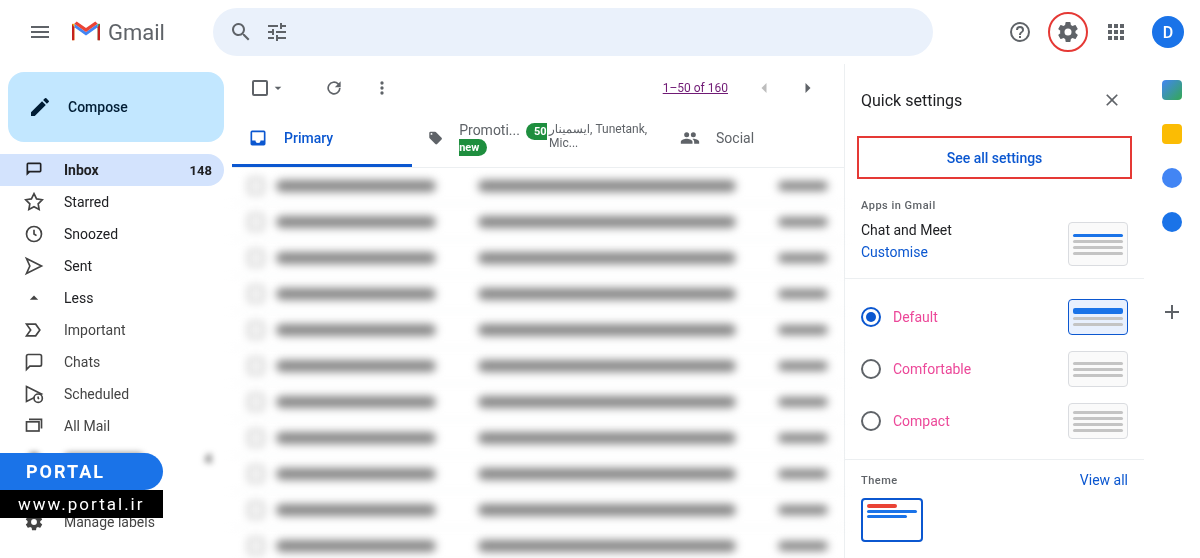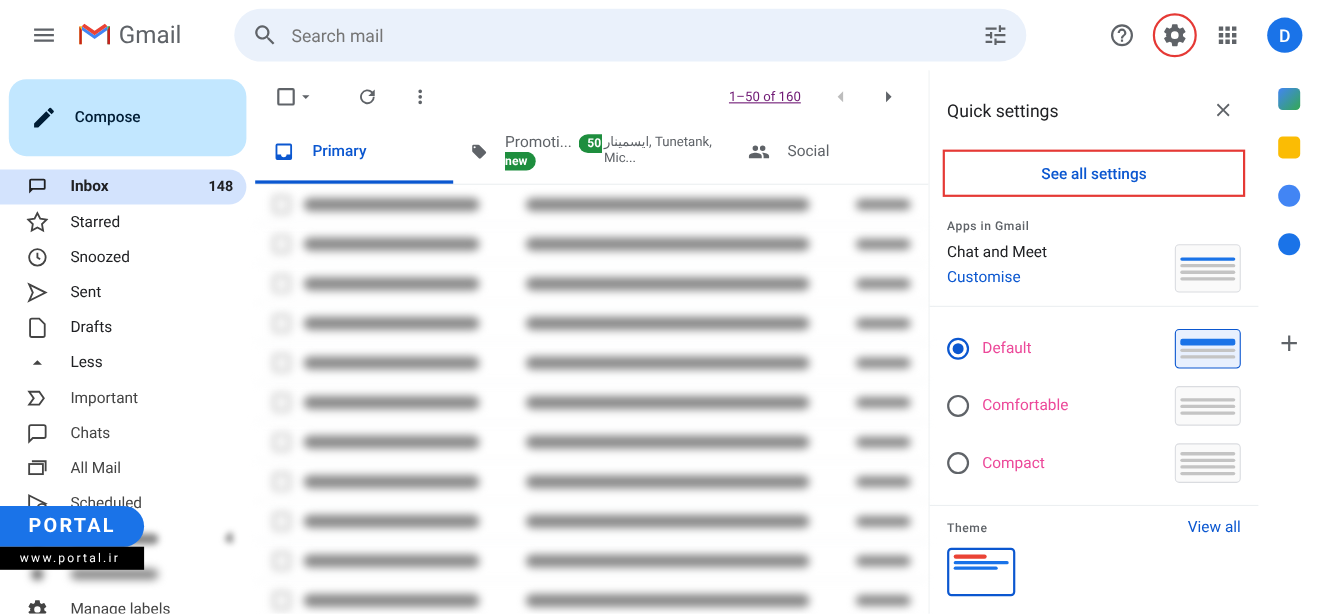--- a/index.html
+++ b/index.html
@@ -79,21 +79,21 @@
 .theme-thumb .t { height:4px; background:#ea4335; width:30px; border-radius:2px; }
 .theme-thumb .l { height:3px; background:#1a73e8; width:50px; border-radius:2px; }
 
 
 .right-rail { width: 56px; display: flex; flex-direction: column; align-items: center; padding: 16px 0; gap: 24px; }
 .rail-icon { width: 20px; height: 20px; cursor: pointer; border-radius:4px; }
 
 
 .portal { position: absolute; left: 0; bottom: 40px; }
 .portal-pill { background: #1a73e8; color: #fff; font-weight: 700; padding: 8px 26px; border-radius: 0 20px 20px 0; font-size: 18px; letter-spacing: 2px; }
-.portal-url { background: #000; color: #fff; font-size: 11px; padding: 4px 18px; letter-spacing: 2px; }
+.portal-url { background: #000; color: #fff; font-size: 17px; padding: 4px 18px; letter-spacing: 2px; }
 
 svg { display: block; }
 </style>
 </head>
 <body>
 
 <div class="header">
   <div class="menu-btn">
     <svg width="24" height="24" viewBox="0 0 24 24" fill="#5f6368">
         <path d="M3 18h18v-2H3v2zm0-5h18v-2H3v2zm0-7v2h18V6H3z"></path>
@@ -107,21 +107,20 @@
         <path fill="#34a853" d="M22 2l2 0v14h-2z"></path>
         <path fill="#c5221f" d="M0 16h2V5l-2-3z"></path>
         <path fill="#c5221f" d="M24 16h-2V5l2-3z"></path>
       </svg>
     <span class="gmail-text">Gmail</span>
   </div>
   <div class="search-bar">
     <svg width="24" height="24" viewBox="0 0 24 24" fill="#5f6368">
         <path d="M15.5 14h-.79l-.28-.27a6.5 6.5 0 10-.7.7l.27.28v.79l5 4.99L20.49 19l-4.99-5zm-6 0A4.5 4.5 0 1114 9.5 4.5 4.5 0 019.5 14z"></path>
       </svg>
-    <input placeholder="Search mail" style="">
     <svg width="24" height="24" viewBox="0 0 24 24" fill="#5f6368">
         <path d="M3 17v2h6v-2H3zM3 5v2h10V5H3zm10 16v-2h8v-2h-8v-2h-2v6h2zM7 9v2H3v2h4v2h2V9H7zm14 4v-2H11v2h10zm-6-4h2V7h4V5h-4V3h-2v6z"></path>
       </svg>
   </div>
   <div class="header-right">
     <div class="icon-btn">
       <svg width="24" height="24" viewBox="0 0 24 24" fill="#5f6368">
           <path d="M11 18h2v-2h-2v2zm1-16a10 10 0 100 20 10 10 0 000-20zm0 18a8 8 0 110-16 8 8 0 010 16zm0-14a4 4 0 00-4 4h2a2 2 0 114 0c0 2-3 1.75-3 5h2c0-2.25 3-2.5 3-5a4 4 0 00-4-4z"></path>
         </svg>
     </div>
@@ -178,28 +177,20 @@
     <div class="nav-item">
       <span class="nav-icon">
           <svg width="20" height="20" viewBox="0 0 24 24" fill="none" stroke="currentColor" stroke-width="2">
             <path d="M3 3l18 9-18 9 4-9-4-9z"></path>
           </svg>
         </span>
       <span>Sent</span>
     </div>
     <div class="nav-item">
       <span class="nav-icon">
-          <svg width="20" height="20" viewBox="0 0 24 24" fill="none" stroke="currentColor" stroke-width="2">
-            <path d="M14 2H6a2 2 0 00-2 2v16a2 2 0 002 2h12a2 2 0 002-2V8l-6-6z"></path>
-          </svg>
-        </span>
-      <span>Drafts</span>
-    </div>
-    <div class="nav-item">
-      <span class="nav-icon">
           <svg width="20" height="20" viewBox="0 0 24 24" fill="currentColor">
             <path d="M7 14l5-5 5 5z"></path>
           </svg>
         </span>
       <span>Less</span>
     </div>
     <div class="nav-item secondary">
       <span class="nav-icon">
           <svg width="20" height="20" viewBox="0 0 24 24" fill="none" stroke="currentColor" stroke-width="2">
             <path d="M3 5h11l5 7-5 7H3l5-7-5-7z"></path>
@@ -207,39 +198,39 @@
         </span>
       <span>Important</span>
     </div>
     <div class="nav-item secondary">
       <span class="nav-icon">
           <svg width="20" height="20" viewBox="0 0 24 24" fill="none" stroke="currentColor" stroke-width="2">
             <path d="M21 15a2 2 0 01-2 2H7l-4 4V5a2 2 0 012-2h14a2 2 0 012 2z"></path>
           </svg>
         </span>
       <span>Chats</span>
-    </div>
-    <div class="nav-item secondary">
-      <span class="nav-icon">
-          <svg width="20" height="20" viewBox="0 0 24 24" fill="none" stroke="currentColor" stroke-width="2">
-            <rect x="3" y="7" width="15" height="11"></rect>
-            <path d="M6 4h15v11"></path>
-          </svg>
-        </span>
-      <span>All Mail</span>
     </div>
     <div class="nav-item secondary">
       <span class="nav-icon">
           <svg width="20" height="20" viewBox="0 0 24 24" fill="none" stroke="currentColor" stroke-width="2">
             <path d="M3 3l18 9-18 9V3z"></path>
             <circle cx="17" cy="17" r="5" fill="#fff"></circle>
             <path d="M17 15v2l1 1"></path>
           </svg>
         </span>
       <span>Scheduled</span>
+    </div>
+    <div class="nav-item secondary">
+      <span class="nav-icon">
+          <svg width="20" height="20" viewBox="0 0 24 24" fill="none" stroke="currentColor" stroke-width="2">
+            <rect x="3" y="7" width="15" height="11"></rect>
+            <path d="M6 4h15v11"></path>
+          </svg>
+        </span>
+      <span>All Mail</span>
     </div>
     <div class="nav-item secondary" style="filter:blur(3px);">
       <span class="nav-icon">
           <svg width="20" height="20" viewBox="0 0 24 24" fill="currentColor">
             <circle cx="12" cy="12" r="6"></circle>
           </svg>
         </span>
       <span style="background:#888;width:80px;height:10px;border-radius:5px;"></span>
       <span class="count">4</span>
     </div>

